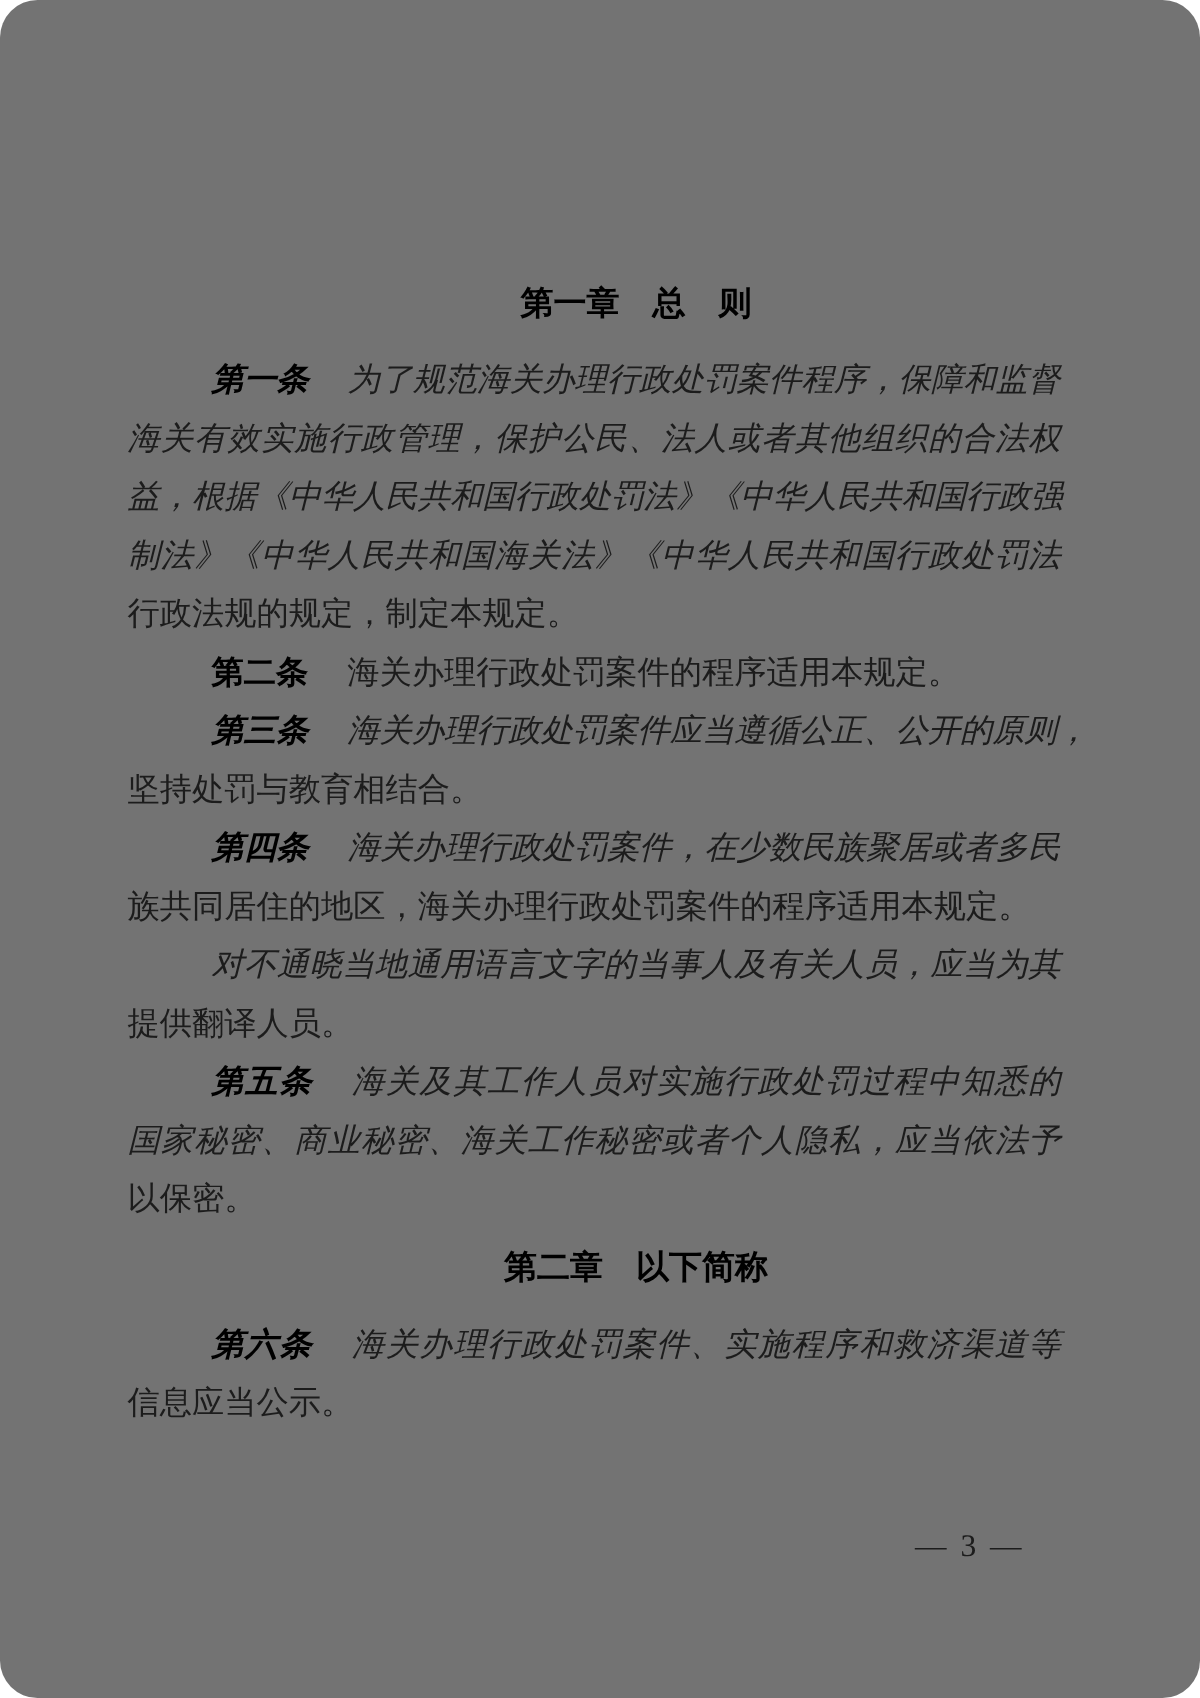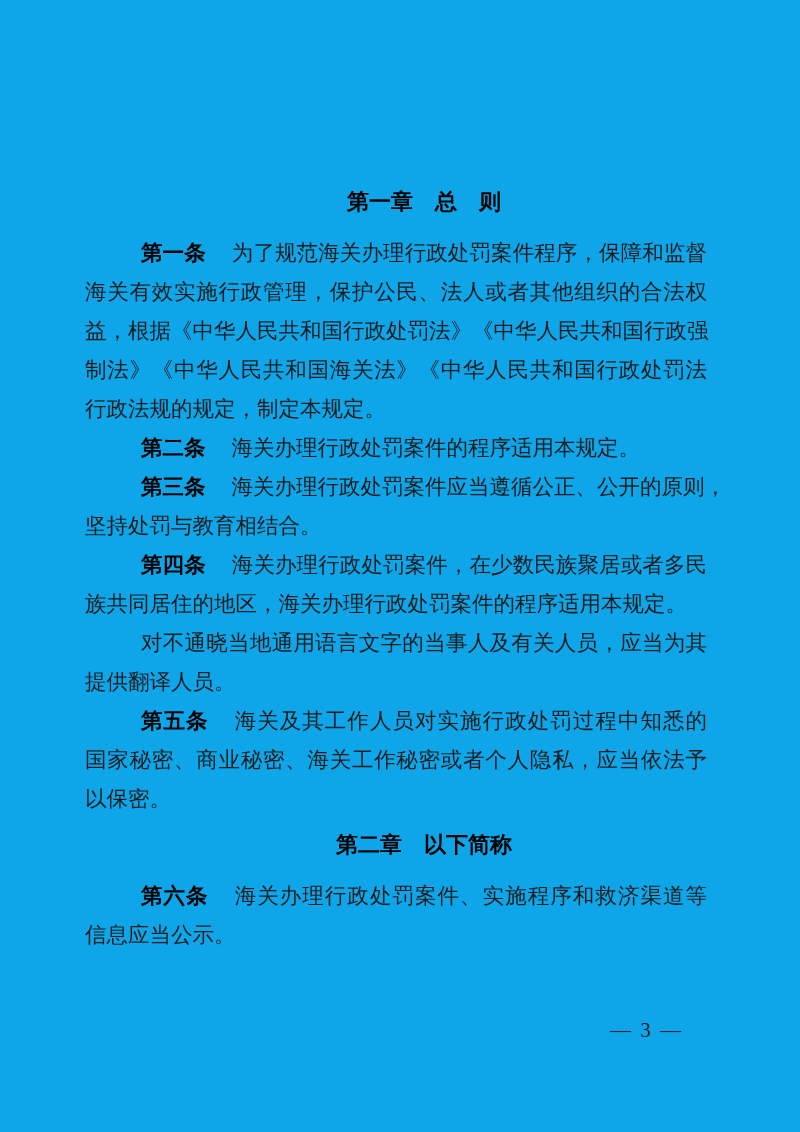--- a/index.html
+++ b/index.html
@@ -2,22 +2,23 @@
 <html lang="zh"><head>
 <meta charset="utf-8">
 <style>
   html, body { margin: 0; padding: 0; }
   body { background: #ffffff; font-family: "Liberation Serif", "DejaVu Serif", serif; }
 
   .page {
     position: relative;
     width: 800px;
     height: 1132px;
-    background: #0ea5e9;
+    background: #737373;
     overflow: hidden;
+    border-radius: 25px;
   }
 
   .content {
     position: absolute;
     left: 85px;
     top: 176px;
     width: 622px;
   }
 
   .chapter-title {
@@ -38,20 +39,21 @@
     color: #1c1c1c;
     white-space: nowrap;
     font-family: "Liberation Serif", "DejaVu Serif", serif;
   }
 
   .line.indent { text-indent: 56px; }
 
   .line.fill {
     text-align: justify;
     text-align-last: justify;
+    font-style: italic;
   }
 
   .article-label {
     font-family: "Liberation Sans", "DejaVu Sans", sans-serif;
     font-weight: 700;
     color: #000000;
     margin-right: 26px;
   }
 
   .page-number {

